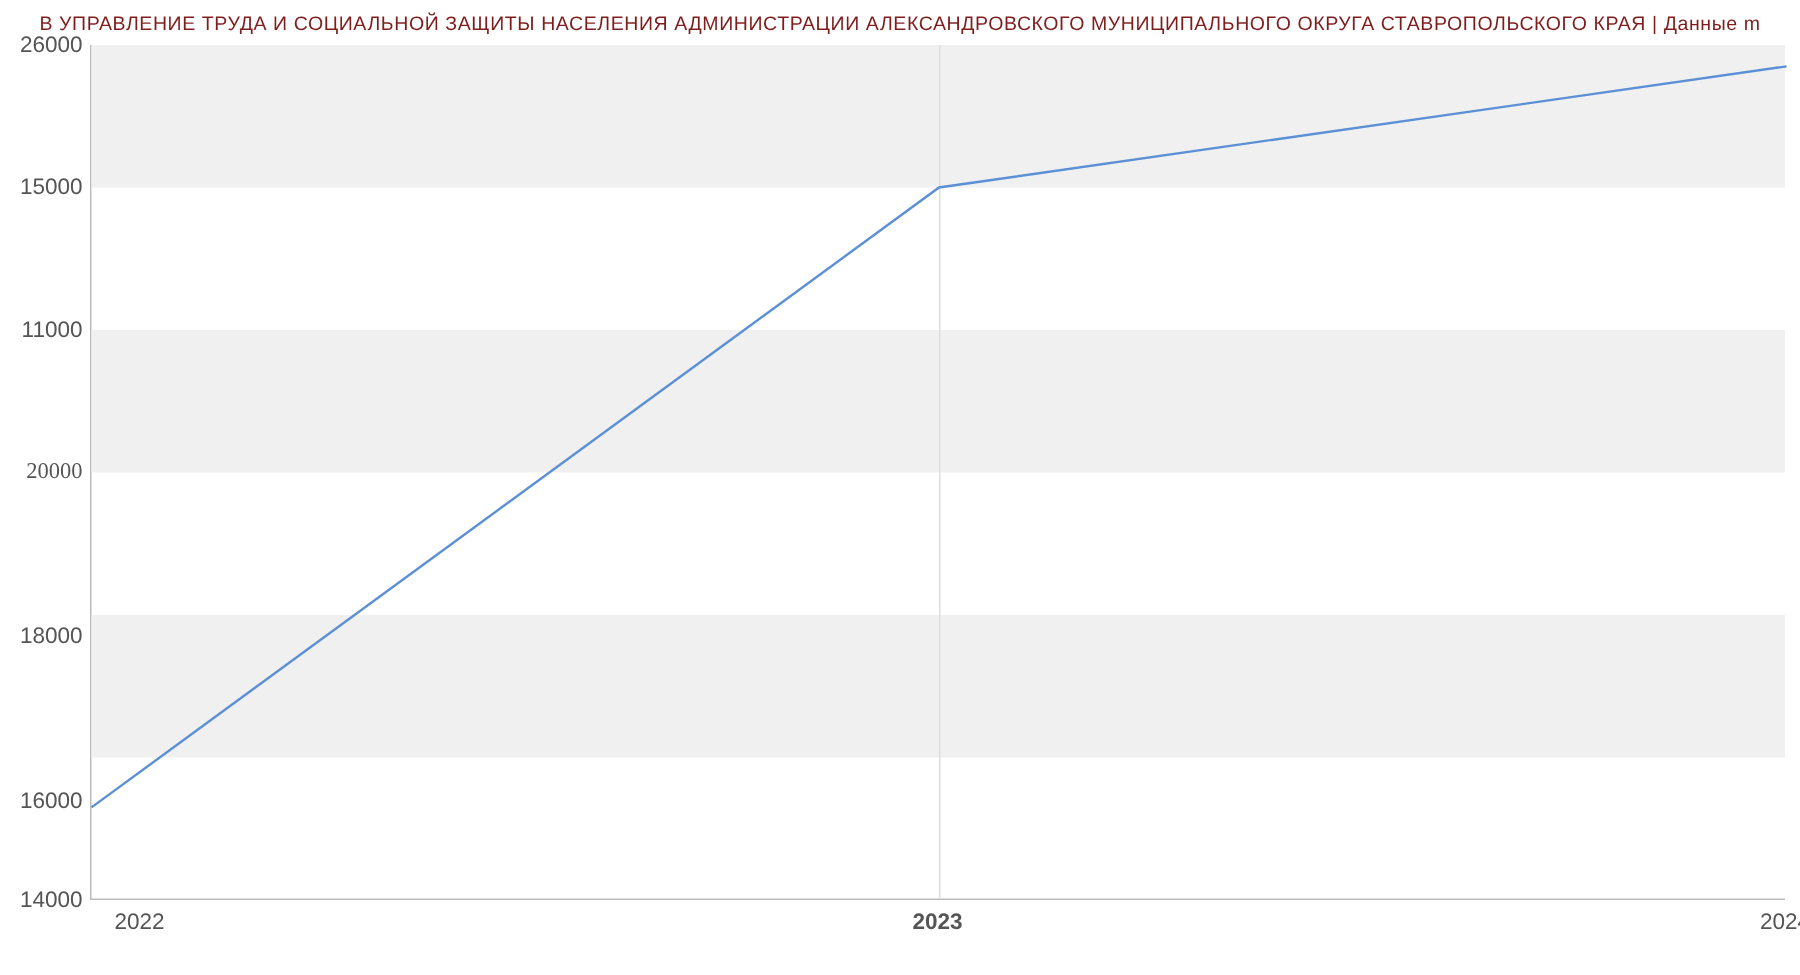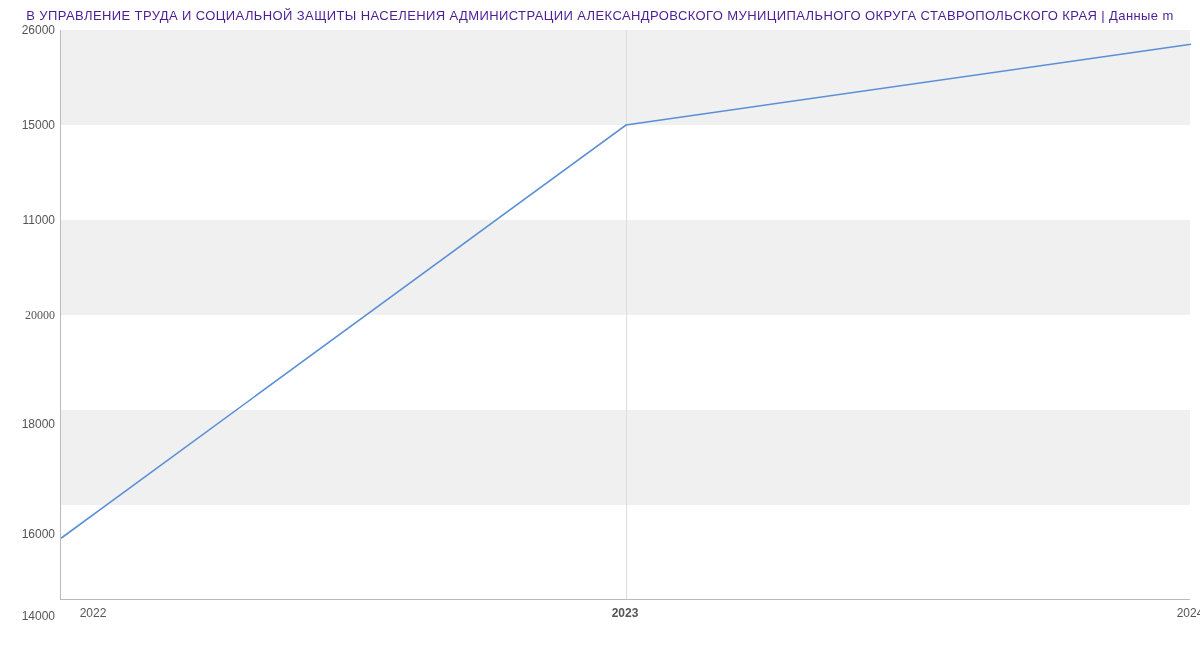--- a/index.html
+++ b/index.html
@@ -12,34 +12,34 @@
     overflow: hidden;
   }
   .title {
     position: absolute;
     top: 8px;
     left: 0;
     width: 1200px;
     text-align: center;
     font-size: 13px;
     letter-spacing: 0.4px;
-    color: #4c1d95;
+    color: #7f1d1d;
     white-space: nowrap;
     overflow: hidden;
   }
   .chart-wrap {
     position: absolute;
     left: 0;
     top: 0;
     width: 1200px;
     height: 650px;
   }
   .y-tick, .x-tick {
     position: absolute;
-    font-size: 12px;
+    font-size: 15px;
     color: #555;
   }
   .y-tick { text-align: right; width: 50px; transform: translateY(-50%); }
   .x-tick { transform: translateX(-50%); }
   .plot {
     position: absolute;
     border: 1px solid #bbb;
     border-top: none;
     border-right: none;
     box-sizing: border-box;
@@ -71,21 +71,21 @@
 <div class="chart-wrap">
   <div class="plot" id="plot" style="left: 60px; top: 30px; width: 1130px; height: 570px;">
       <div class="band" style="top: 380px; height: 95px;"></div>
       <div class="band" style="top: 190px; height: 95px;"></div>
       <div class="band" style="top: 0px; height: 95px;"></div>
       <div class="grid-v" style="left: 565px;"></div>
       <svg class="line-layer" width="1130" height="570">
         <path d="M0 508.24999999999994 L565 94.99999999999999 L1130 14.250000000000012" fill="none" stroke="#5B8FD6" stroke-width="1.6"></path>
       </svg>
     </div>
-<div class="y-tick" style="left: 5px; top: 600px; margin-top: 16px;">14000</div>
+<div class="y-tick" style="left: 5px; top: 600px;">14000</div>
     <div class="y-tick" style="left: 5px; top: 534px;">16000</div>
     <div class="y-tick" style="left: 5px; top: 424px;">18000</div>
     <div class="y-tick" style="left: 5px; top: 315px; font-family: Liberation Serif, serif;">20000</div>
     <div class="y-tick" style="left: 5px; top: 220px;">11000</div>
     <div class="y-tick" style="left: 5px; top: 125px;">15000</div>
     <div class="y-tick" style="left: 5px; top: 30px;">26000</div>
     <div class="x-tick" style="left: 60px; top: 606px; margin-left: 33px;">2022</div>
     <div class="x-tick" style="left: 625px; top: 606px; font-weight: bold;">2023</div>
     <div class="x-tick" style="left: 1190px; top: 606px;">2024</div>
   </div>

